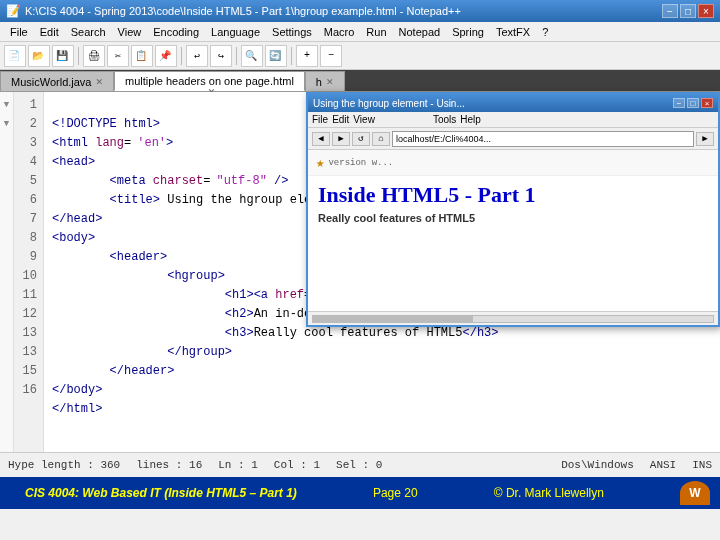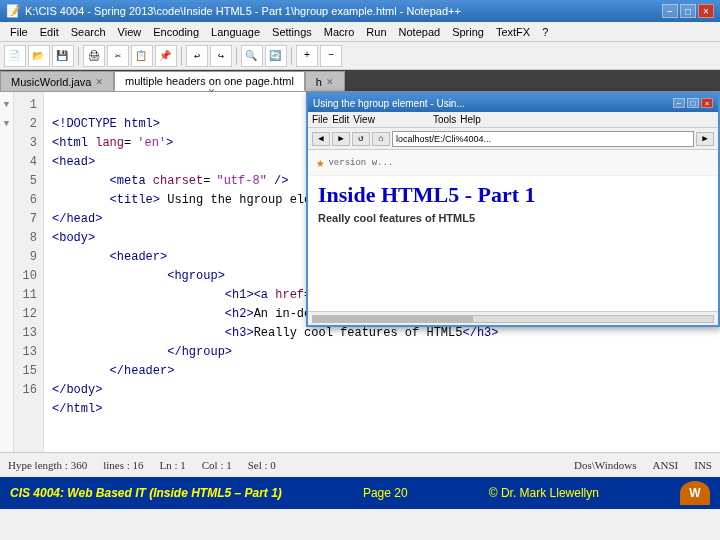--- a/index.html
+++ b/index.html
@@ -137,21 +137,21 @@
       line-height: 19px;
       text-align: center;
     }
 
     
     .status-bar {
       background: #f0f0f0;
       border-top: 1px solid #ccc;
       display: flex;
       font-size: 11px;
-      font-family: Liberation Serif, serif;
+      font-family: Liberation Mono, monospace;
       padding: 12px 8px;
       height: 20px;
       align-items: center;
       gap: 16px;
       color: #333;
     }
 
     
     .footer {
       background: #003399;
@@ -453,19 +453,19 @@
   <span>Ln : 1</span>
   <span>Col : 1</span>
   <span>Sel : 0</span>
   <span style="flex:1;"></span>
   <span>Dos\Windows</span>
   <span>ANSI</span>
   <span>INS</span>
 </div>
 
 <div class="footer">
-  <span style="font-style:italic;font-weight:bold;">CIS 4004: Web Based IT (Inside HTML5 – Part 1)</span>
+  <span style="font-style:italic;font-weight:bold;margin-left:15px;">CIS 4004: Web Based IT (Inside HTML5 – Part 1)</span>
   <span>Page 20</span>
   <span>© Dr. Mark Llewellyn</span>
   <div class="footer-logo">
     <span style="color:#fff;font-size:12px;font-weight:bold;">W</span>
   </div>
 </div>
 
 </body></html>

